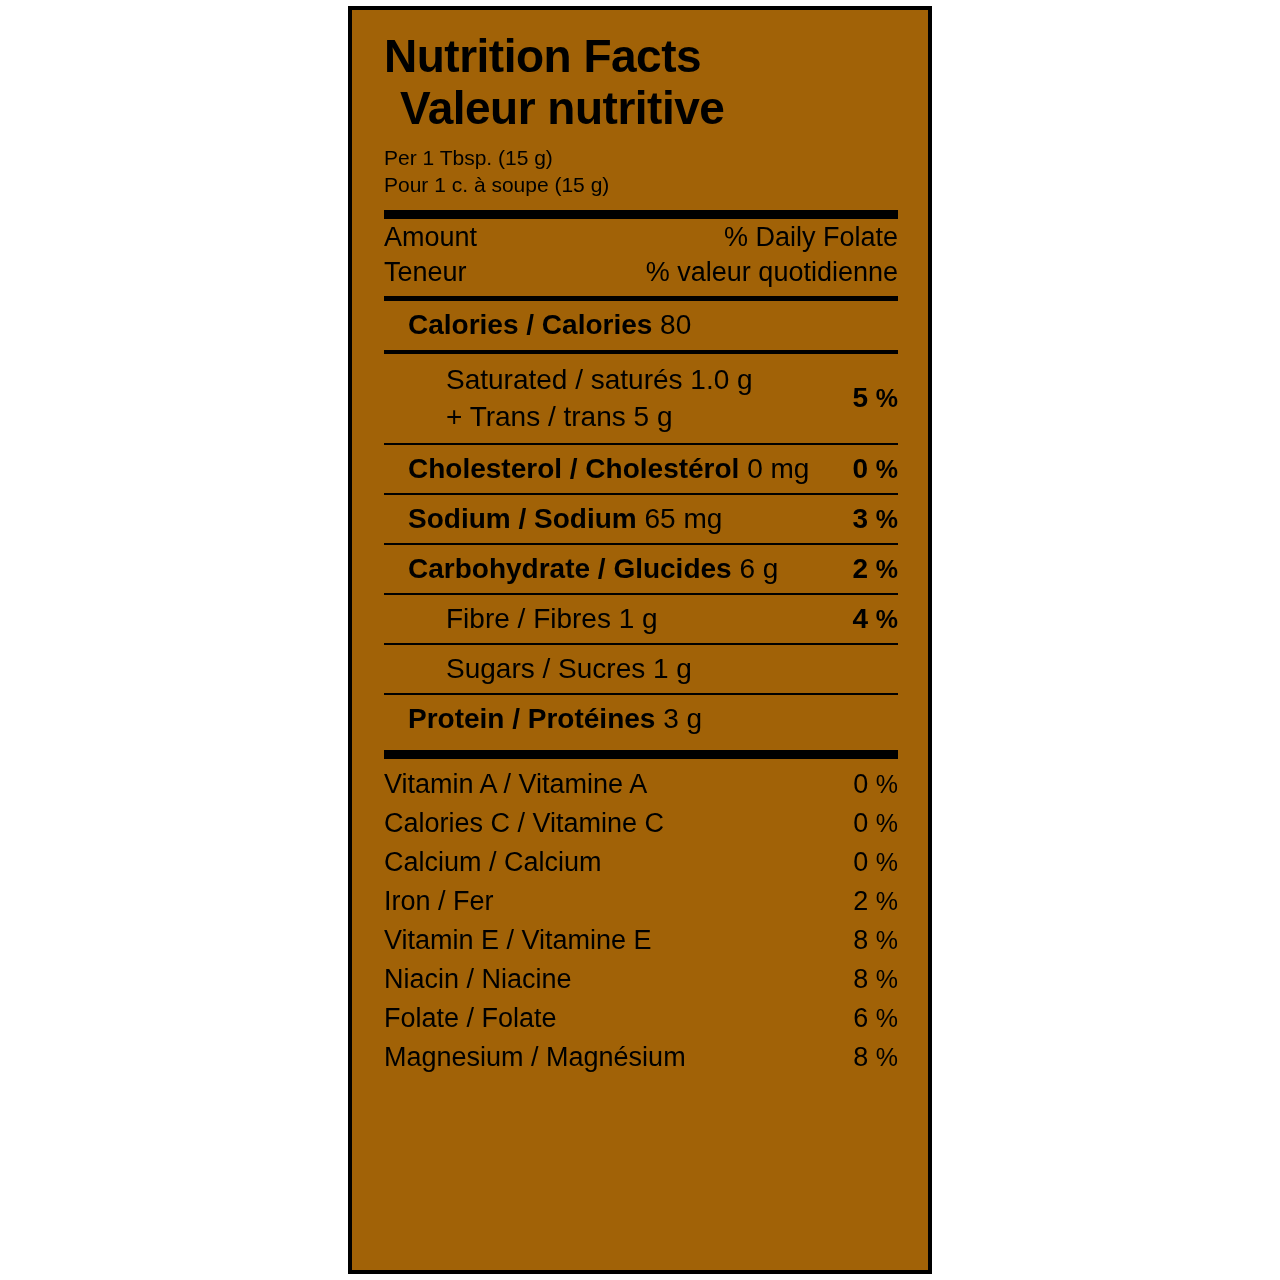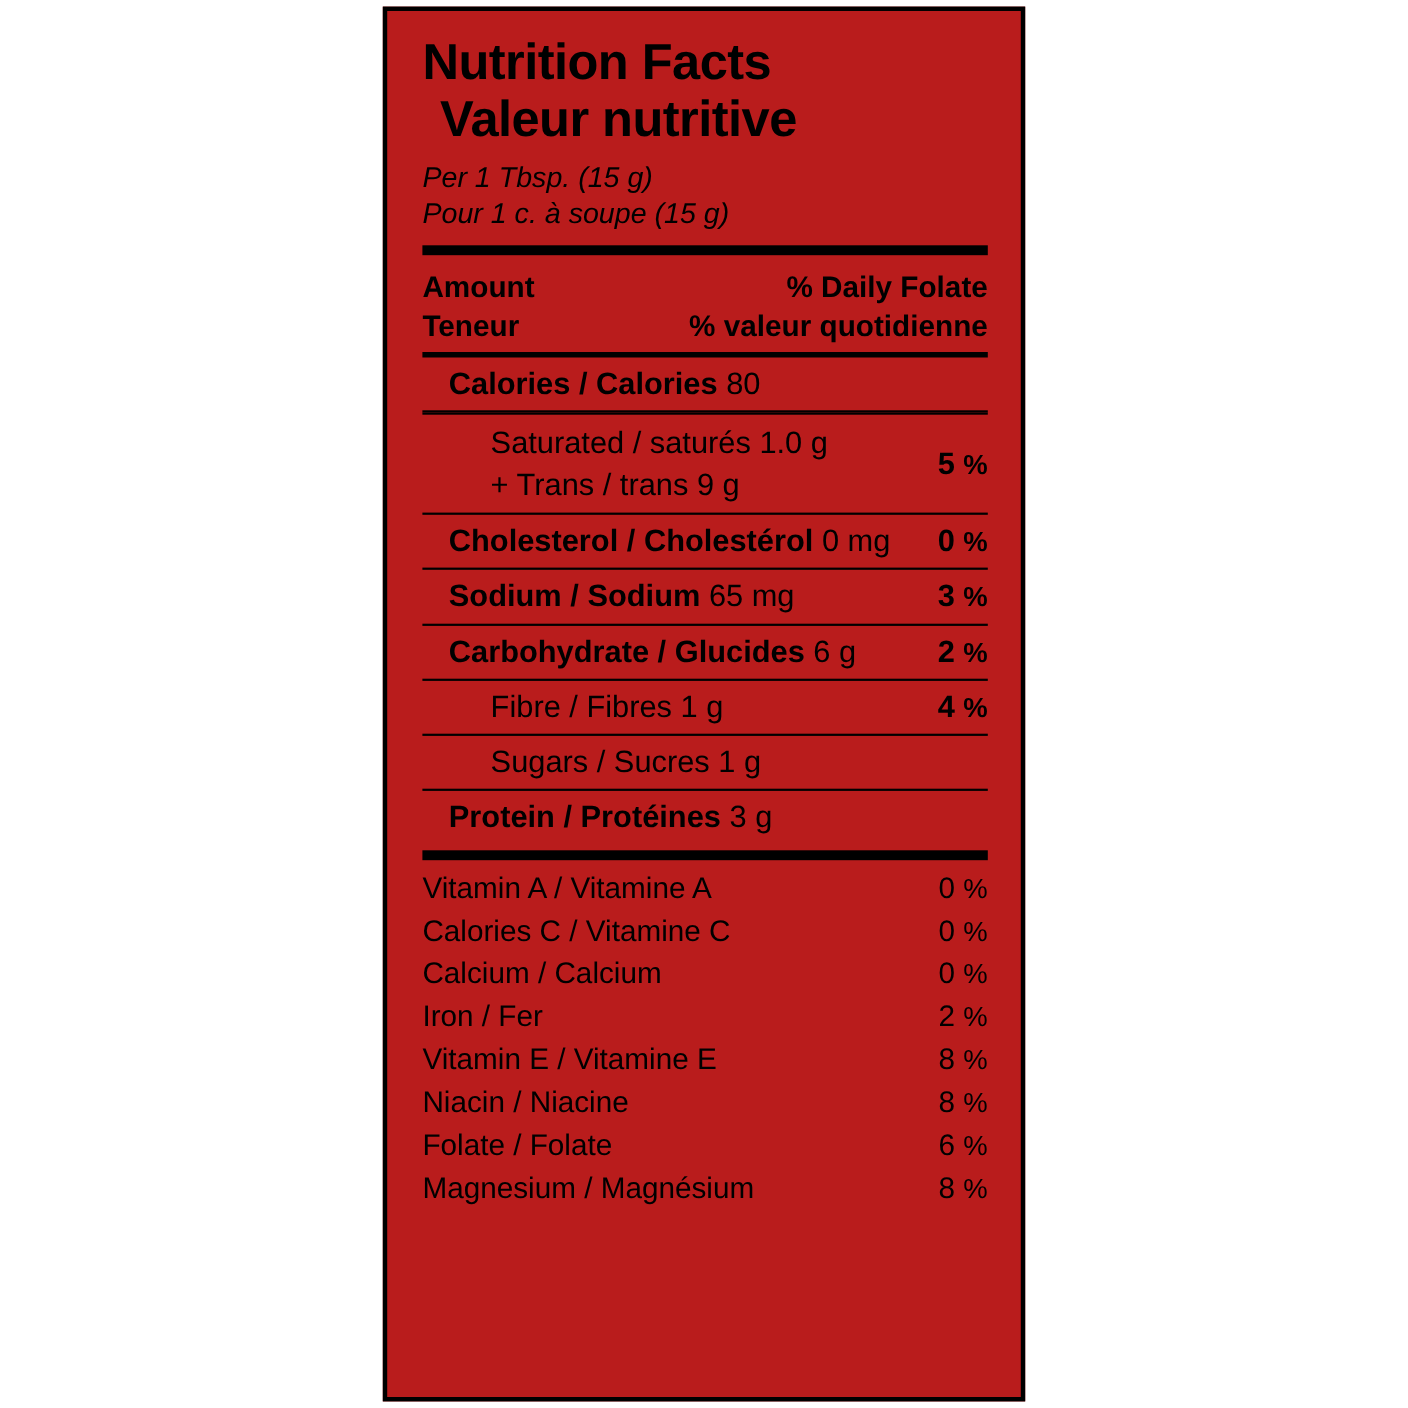--- a/index.html
+++ b/index.html
@@ -17,62 +17,61 @@
   }
 
   .label-panel {
     position: absolute;
     left: 348px;
     top: 6px;
     width: 584px;
     height: 1268px;
     border: 4px solid #000000;
     box-sizing: border-box;
-    background: #b91c1c;
+    background: #a16207;
     padding: 22px 30px 0 32px;
   }
 
   .title-en {
     font-size: 46px;
     font-weight: bold;
     letter-spacing: -0.5px;
     line-height: 1.08;
     margin: 0;
   }
   .title-fr {
     font-size: 46px;
     font-weight: bold;
     letter-spacing: -0.5px;
     line-height: 1.08;
     margin: 2px 0 0 16px;
   }
 
   .serving {
-    font-size: 26px;
+    font-size: 21px;
     line-height: 1.26;
     margin-top: 12px;
-    font-style: italic;
   }
   .serving div { white-space: nowrap; }
 
   .rule-thick {
     border-top: 9px solid #000000;
     margin-top: 12px;
   }
   .rule-medium {
     border-top: 5px solid #000000;
   }
   .rule-thin {
     border-top: 2px solid #000000;
   }
 
   .dv-head {
-    padding: 12px 0 6px 0;
+    padding: 1px 0 6px 0;
     font-size: 27px;
-    font-weight: bold;
+    font-weight: normal;
     line-height: 1.3;
   }
   .dv-row {
     display: flex;
     justify-content: space-between;
     align-items: baseline;
   }
 
   .row {
     display: flex;
@@ -142,21 +141,21 @@
     <span class="left"><span class="b">Calories / Calories</span><span> 80</span></span>
     <span class="right"></span>
   </div>
   <div class="rule-thin"></div>
 
   <div class="rule-thin"></div>
 
   <div class="row two-line">
     <span class="left indent">
       <span>Saturated / saturés 1.0 g</span><br>
-      <span>+ Trans / trans 9 g</span>
+      <span>+ Trans / trans 5 g</span>
     </span>
     <span class="right"><span>5</span> <span class="pct">%</span></span>
   </div>
   <div class="rule-thin"></div>
 
   <div class="row">
     <span class="left"><span class="b">Cholesterol / Cholestérol</span><span> 0 mg</span></span>
     <span class="right"><span>0</span> <span class="pct">%</span></span>
   </div>
   <div class="rule-thin"></div>

